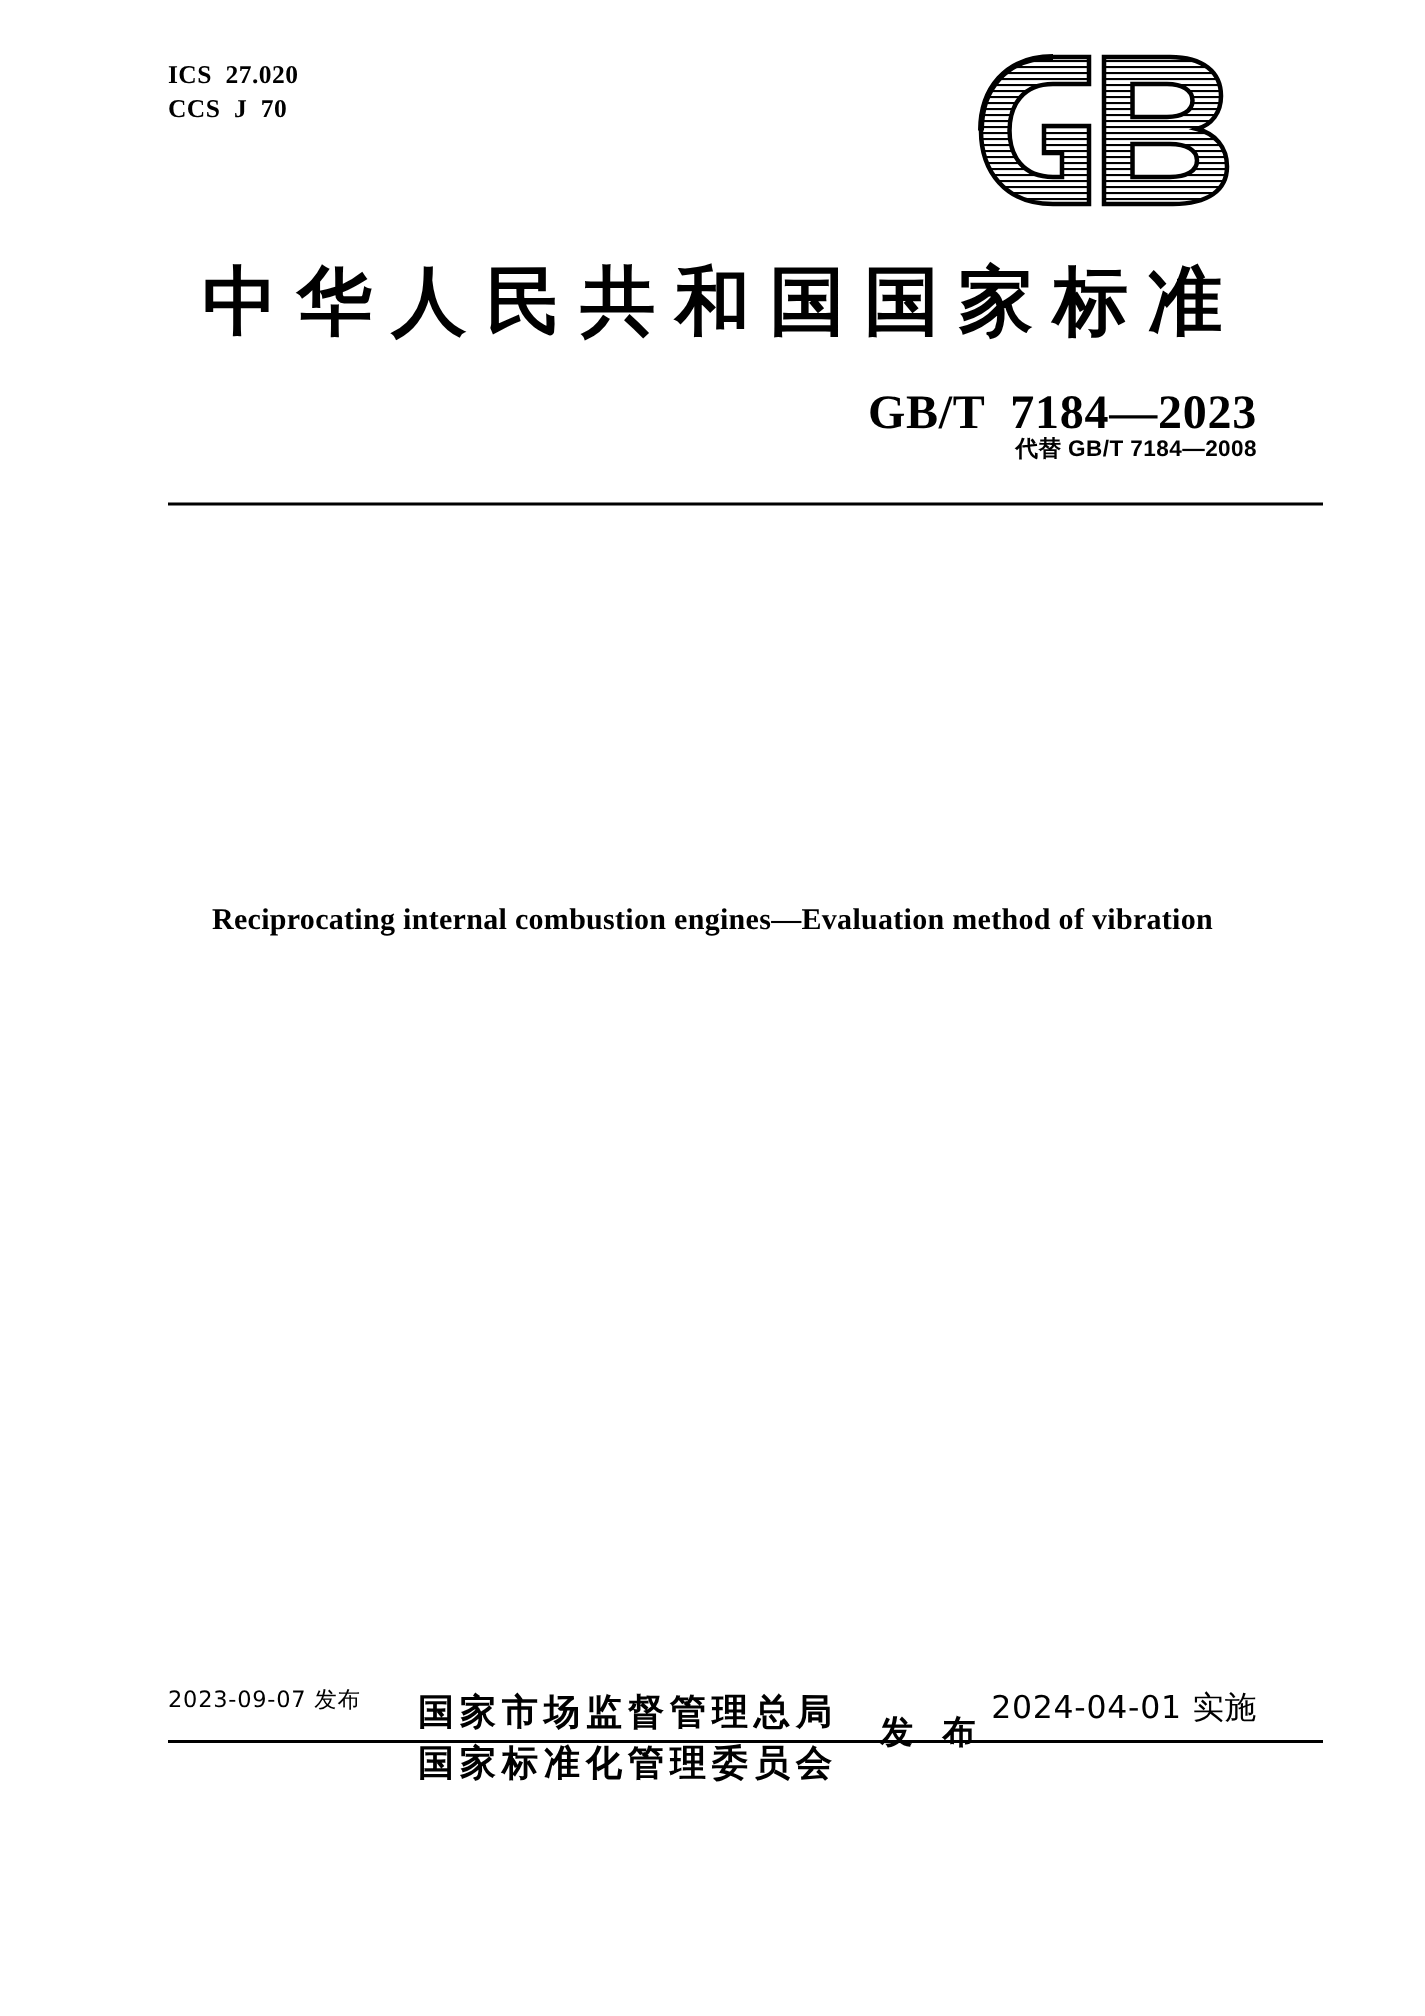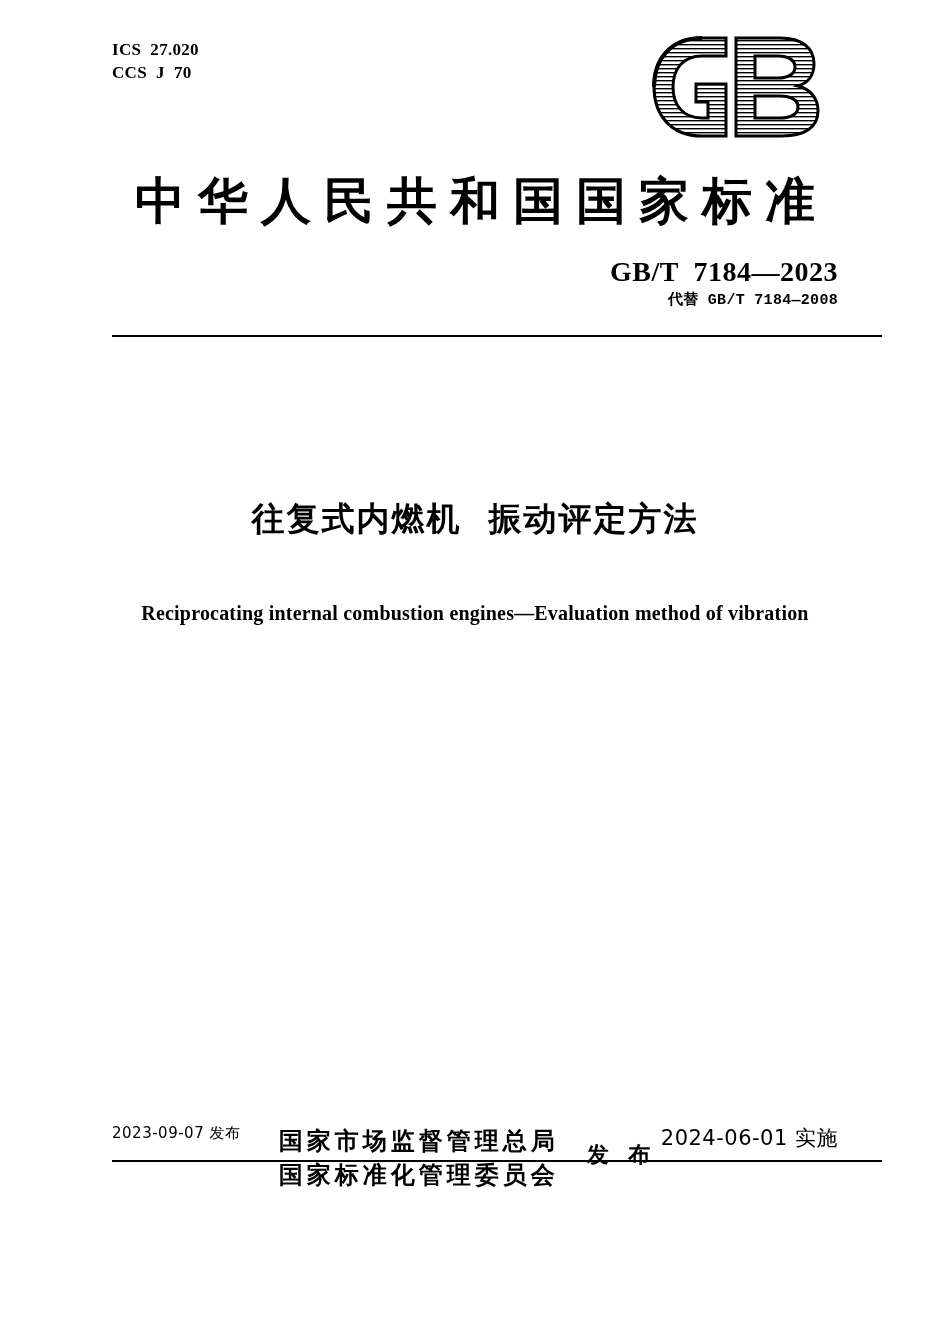--- a/index.html
+++ b/index.html
@@ -62,29 +62,29 @@
     color: #000;
   }
 
   
   .std-number {
     position: absolute;
     right: 112px;
     top: 256px;
     font-family: "Liberation Serif", serif;
     font-weight: bold;
-    font-size: 28px;
+    font-size: 32px;
     letter-spacing: 0.5px;
     white-space: pre;
   }
   .std-replaces {
     position: absolute;
     right: 112px;
     top: 290px;
-    font-family: Liberation Mono, monospace;
+    font-family: Liberation Sans, sans-serif;
     font-weight: bold;
     font-size: 15px;
     letter-spacing: 0.3px;
     white-space: pre;
   }
 
   
   .hr-top {
     position: absolute;
     left: 112px;
@@ -207,25 +207,24 @@
     </svg>
   </div>
 
   <div class="national-title">中华人民共和国国家标准</div>
 
   <div class="std-number">GB/T  7184—2023</div>
   <div class="std-replaces">代替 GB/T 7184—2008</div>
 
   <div class="hr-top"></div>
 
-  <div class="doc-title-cn">往复式内燃机  振动评定方法</div>
   <div class="doc-title-en">Reciprocating internal combustion engines—Evaluation method of vibration</div>
 
   <div class="issue-date">2023-09-07 发布</div>
-  <div class="effective-date">2024-06-01 实施</div>
+  <div class="effective-date">2024-04-01 实施</div>
   <div class="hr-bottom"></div>
 
   <div class="issuer-wrap">
     <div class="issuer-lines">
       <div>国家市场监督管理总局</div>
       <div>国家标准化管理委员会</div>
     </div>
     <div class="issuer-publish">发 布</div>
   </div>
 

